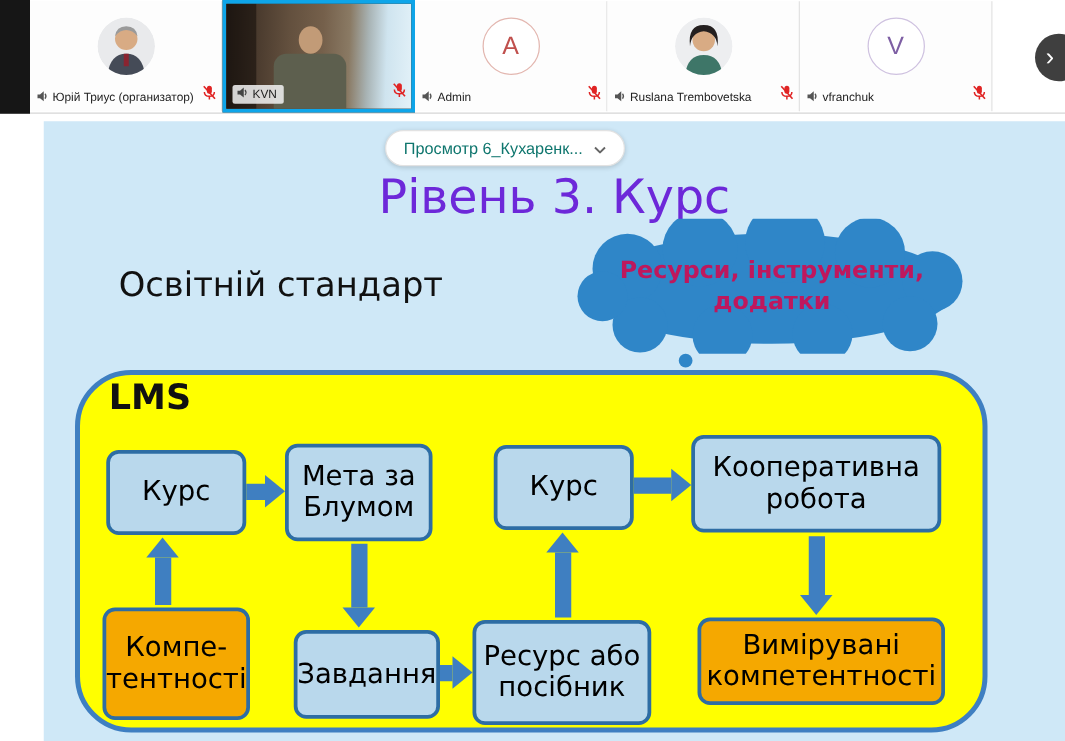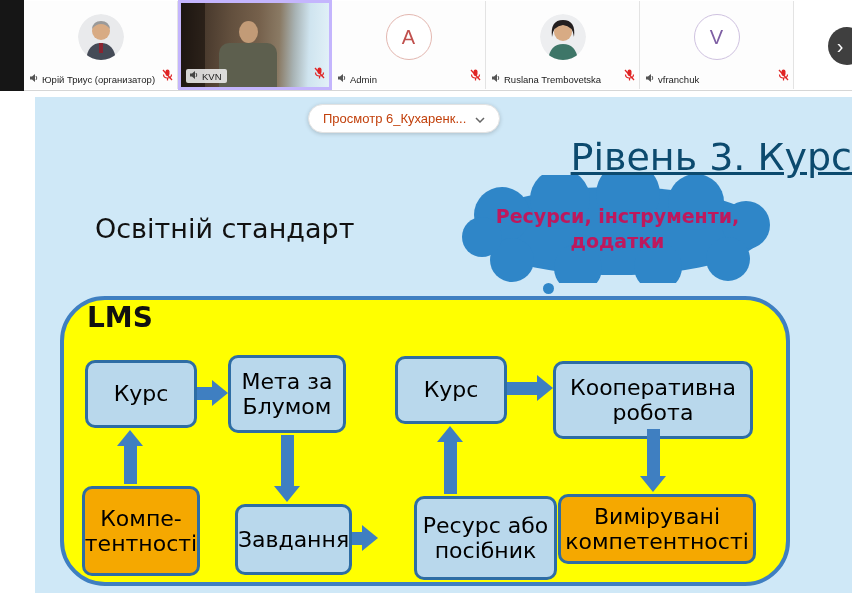--- a/index.html
+++ b/index.html
@@ -8,21 +8,21 @@
     position:relative; width:852px; height:593px; background:#ffffff;
     overflow:hidden; margin:0 auto;
   }
 
   
   .strip { position:absolute; left:0; top:0; width:852px; height:91px;
            background:#ffffff; border-bottom:1px solid #d6d6d6; z-index:10; }
   .strip-left-block { position:absolute; left:0; top:0; width:24px; height:91px; background:#161616; }
   .tile { position:absolute; top:1px; height:88px; width:154px; background:#fdfdfd;
           border-right:1px solid #e3e3e3; overflow:hidden; }
-  .tile.video { top:0; height:90px; background:#46372b; border:3px solid #c4b5fd; }
+  .tile.video { top:0; height:90px; background:#46372b; border:3px solid #0ea5e9; }
   .avatar { position:absolute; left:50%; top:36px; transform:translate(-50%,-50%);
             width:46px; height:46px; border-radius:50%; overflow:hidden; }
   .avatar.initial { display:flex; align-items:center; justify-content:center;
                     background:#ffffff; font-size:20px; }
   .avatar.initial.a { border:1px solid #e3b7b0; color:#c0504d; }
   .avatar.initial.v { border:1px solid #cfc2e0; color:#7e5fa4; }
   .name-row { position:absolute; left:5px; bottom:4px; display:flex; align-items:center;
               gap:3px; font-size:9.5px; color:#222; max-width:120px; white-space:nowrap; }
   .name-row.badge { background:rgba(238,238,238,.88); padding:1px 5px 1px 3px; border-radius:2px; }
   .mic-slot { position:absolute; right:4px; bottom:4px; }
@@ -43,24 +43,24 @@
                 padding-right:14px; cursor:pointer; z-index:11; }
 
   
   .main { position:absolute; left:0; top:92px; width:852px; height:501px; background:#ffffff; }
   .slide { position:absolute; left:35px; top:5px; width:817px; height:496px;
            background:#cfe8f7; font-family:"DejaVu Sans", sans-serif; color:#111; }
 
   .view-pill { position:absolute; left:308px; top:12px; height:29px; z-index:6;
                background:#ffffff; border:1px solid #e2e2e2; border-radius:15px;
                box-shadow:0 1px 4px rgba(0,0,0,.18); display:flex; align-items:center;
-               gap:9px; padding:0 14px; font-size:13px; color:#c2410c; cursor:pointer; }
-
-  .slide-title { position:absolute; left:0; top:38px; width:100%; text-align:right;
-                 font-size:38px; color:#0c4a6e;text-decoration:underline; }
+               gap:9px; padding:0 14px; font-size:13px; color:#0f766e; cursor:pointer; }
+
+  .slide-title { position:absolute; left:0; top:38px; width:100%; text-align:center;
+                 font-size:38px; color:#6d28d9; }
   .left-label { position:absolute; left:60px; top:116px; font-size:27px; }
 
   .cloud { position:absolute; left:425px; top:78px; width:315px; height:108px; }
   .cloud-text { position:absolute; inset:0; display:flex; align-items:center; justify-content:center;
                 text-align:center; font-weight:bold; font-size:19px; color:#be185d;
                 line-height:1.3; white-space:pre-line; }
   .cloud-dot { position:absolute; border-radius:50%; background:#2f86c8; }
   .dot1 { left:508px; top:186px; width:11px; height:11px; }
   .dot2 { left:499px; top:199px; width:8px; height:8px; }
 
@@ -69,24 +69,24 @@
   .lms-label { position:absolute; left:52px; top:204px; font-size:28px;font-weight:bold; }
 
   .fbox { position:absolute; border:3px solid #2e6da4; border-radius:10px;
           display:flex; align-items:center; justify-content:center; text-align:center;
           font-size:22px; line-height:1.15; white-space:pre-line; color:#000; }
   .fbox.blue { background:#b9d8ec; }
   .fbox.orange { background:#f5a800; }
   .b-kurs   { left:50px;  top:263px; width:112px; height:68px; }
   .b-meta   { left:193px; top:258px; width:118px; height:78px; }
   .b-test   { left:360px; top:259px; width:112px; height:68px; }
-  .b-koop   { left:518px; top:264px; width:200px; height:78px; }
+  .b-koop   { left:518px; top:251px; width:200px; height:78px; }
   .b-kompet { left:47px;  top:389px; width:118px; height:90px; }
   .b-zavd   { left:200px; top:407px; width:117px; height:71px; }
-  .b-resurs { left:343px; top:399px; width:143px; height:84px;margin-left:36px; }
+  .b-resurs { left:343px; top:399px; width:143px; height:84px; }
   .b-vymir  { left:523px; top:397px; width:198px; height:70px; }
 
   .h-arrow { position:absolute; display:flex; align-items:center; }
   .h-arrow .shaft { flex:1; height:13px; background:#3f7fc1; }
   .h-arrow .head  { width:0; height:0; border-left:16px solid #3f7fc1;
                     border-top:13px solid transparent; border-bottom:13px solid transparent; }
   .v-arrow { position:absolute; display:flex; flex-direction:column; align-items:center; }
   .v-arrow .shaft { flex:1; width:13px; background:#3f7fc1; }
   .v-arrow .head-up   { width:0; height:0; border-bottom:16px solid #3f7fc1;
                         border-left:13px solid transparent; border-right:13px solid transparent; }

